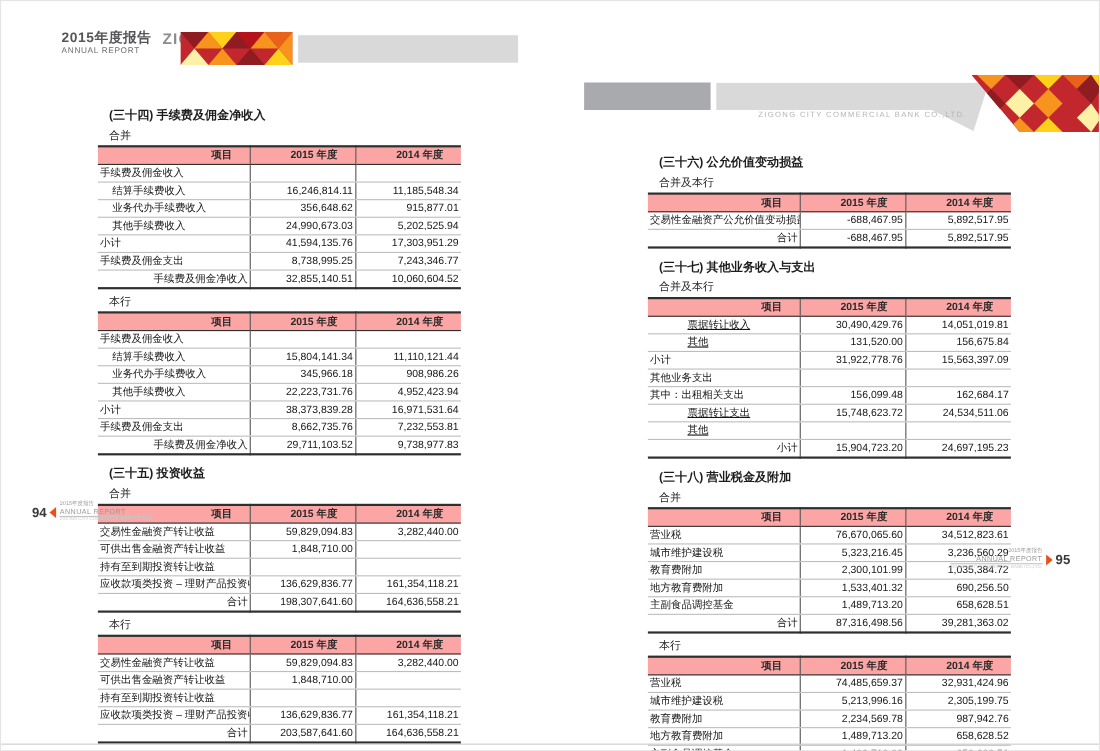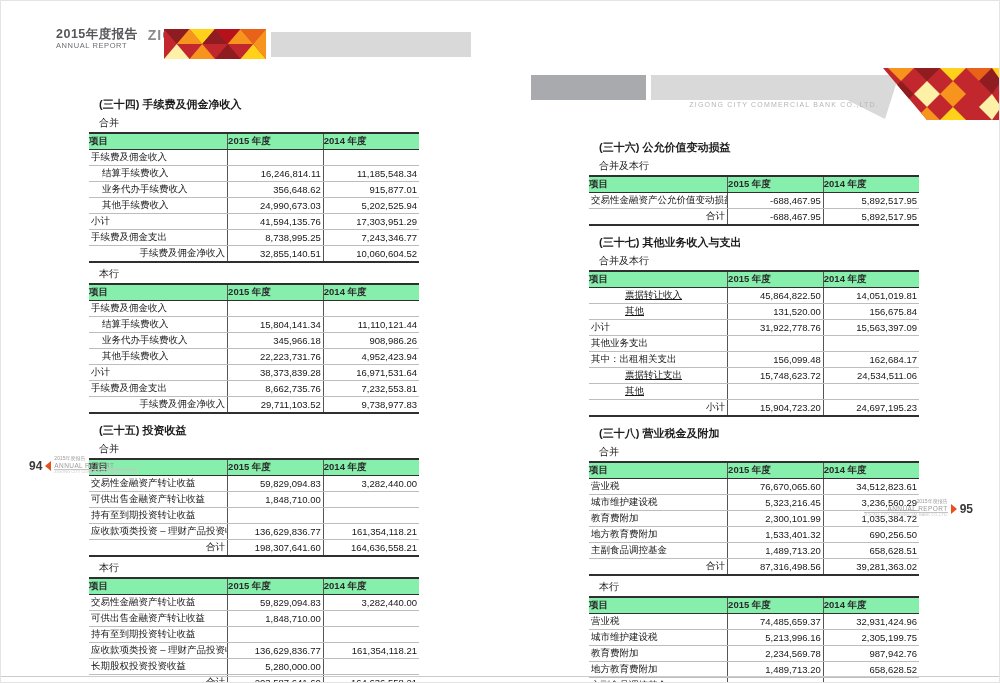--- a/index.html
+++ b/index.html
@@ -32,22 +32,22 @@
   .sec { margin-top:9px; }
   .sec:first-child { margin-top:0; }
   .sec-title { font-size:11px; font-weight:bold; color:#1d1d1d; margin:0 0 3px; padding-left:10px; }
   .scope { font-size:10px; color:#1d1d1d; margin:4px 0 2px; padding-left:10px; }
 
   table.fin { width:100%; border-collapse:collapse; table-layout:fixed;
               border-top:2px solid #2f2f2f; border-bottom:2px solid #2f2f2f; }
   table.fin col.c1 { width:42%; }
   table.fin col.c2 { width:29%; }
   table.fin col.c3 { width:29%; }
-  table.fin th { background:#86efac; font-size:9.5px; font-weight:bold; color:#2a2a2a;
-                 height:13px; padding:1px 0; border-bottom:1.5px solid #2f2f2f; text-align:left; }
+  table.fin th { background:#fca5a5; font-size:9.5px; font-weight:bold; color:#2a2a2a;
+                 height:13px; padding:1px 16px; border-bottom:1.5px solid #2f2f2f; text-align:right; }
   table.fin td { font-size:9.5px; height:11px; padding:1px 2px; color:#161616;
                  border-bottom:1px solid #bdbdbd; white-space:nowrap; overflow:hidden; }
   table.fin tr:last-child td { border-bottom:none;text-align:right; }
   table.fin th + th, table.fin td + td { border-left:1px solid #555; }
   td.item { text-align:left; padding-left:4px; }
   td.item.ind1 { padding-left:13px; }
   td.item.ind2 { padding-left:36px;text-decoration:underline; }
   td.val { text-align:right; padding-right:7px; }
 
   
@@ -287,25 +287,20 @@
               </tr>
               <tr>
                 <td class="item">持有至到期投资转让收益</td>
                 <td class="val"></td>
                 <td class="val"></td>
               </tr>
               <tr>
                 <td class="item">应收款项类投资 – 理财产品投资收益</td>
                 <td class="val">136,629,836.77</td>
                 <td class="val">161,354,118.21</td>
-              </tr>
-              <tr>
-                <td class="item">长期股权投资投资收益</td>
-                <td class="val">5,280,000.00</td>
-                <td class="val"></td>
               </tr>
               <tr>
                 <td class="item">合计</td>
                 <td class="val">203,587,641.60</td>
                 <td class="val">164,636,558.21</td>
               </tr>
             </tbody>
         </table>
       </div>
 
@@ -397,21 +392,21 @@
           <thead>
               <tr>
             <th>项目</th>
             <th>2015 年度</th>
             <th>2014 年度</th>
           </tr>
             </thead>
           <tbody>
               <tr>
                 <td class="item ind2">票据转让收入</td>
-                <td class="val">45,864,822.50</td>
+                <td class="val">30,490,429.76</td>
                 <td class="val">14,051,019.81</td>
               </tr>
               <tr>
                 <td class="item ind2">其他</td>
                 <td class="val">131,520.00</td>
                 <td class="val">156,675.84</td>
               </tr>
               <tr>
                 <td class="item">小计</td>
                 <td class="val">31,922,778.76</td>

